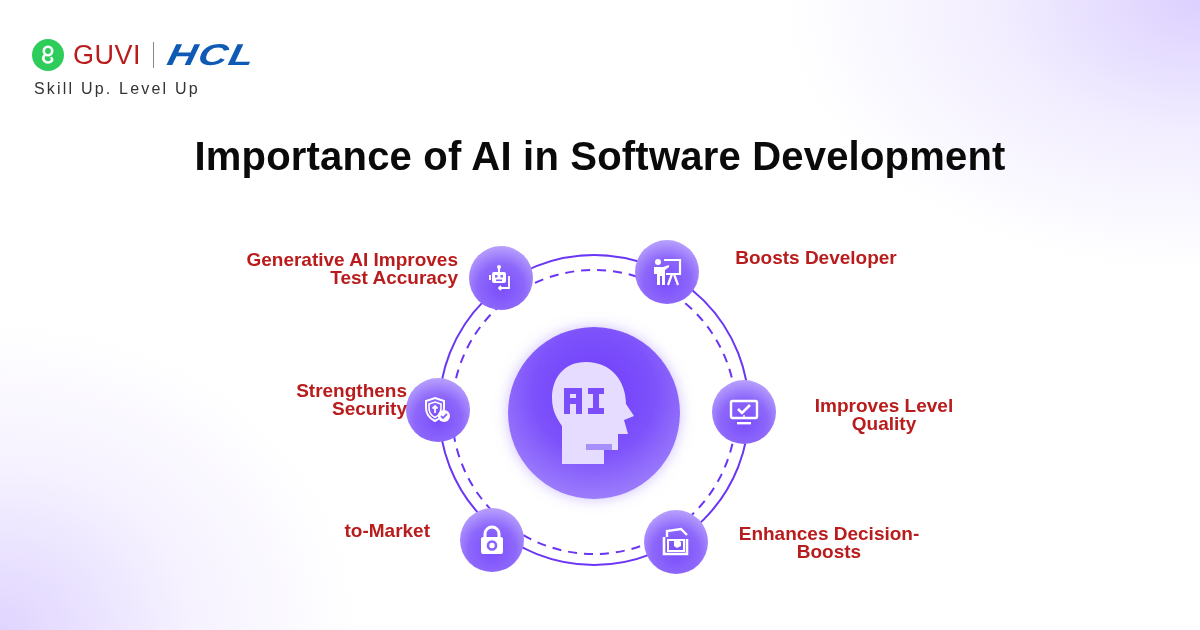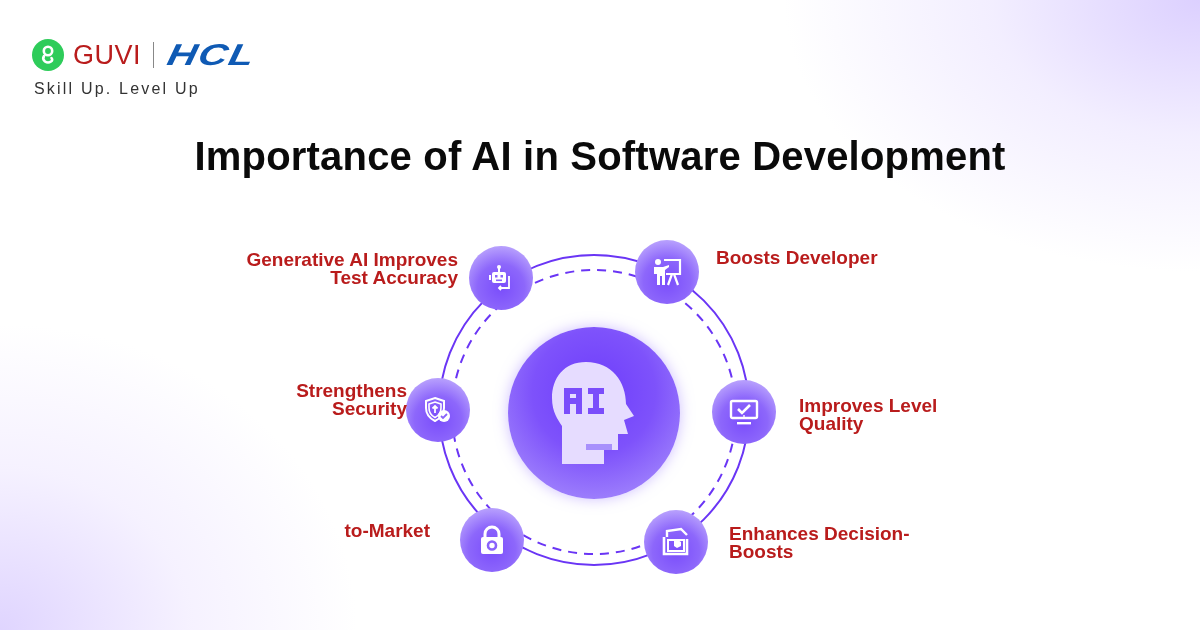--- a/index.html
+++ b/index.html
@@ -42,21 +42,21 @@
   .center-node {
     position: absolute; left: 508px; top: 327px; width: 172px; height: 172px; border-radius: 50%;
     background: radial-gradient(circle at 50% 38%, #6d3cfb 0%, #7e52fb 45%, #9e80fc 80%, #c3b0fd 100%);
     box-shadow: 0 0 14px rgba(160,130,255,0.5);
     display: flex; align-items: center; justify-content: center;
   }
   .label {
     position: absolute; font-size: 19px; line-height: 18px; color: #b91c1c; font-weight: bold;
   }
   .label.right { text-align: right; }
-  .label.left { text-align: left; }
+  .label.left { text-align: center; }
 </style>
 </head>
 <body>
 
 <div class="bg"></div>
 
 <div class="logo">
   <div class="logo-row">
     <div class="guvi-mark">
       <svg width="20" height="22" viewBox="0 0 20 22">

